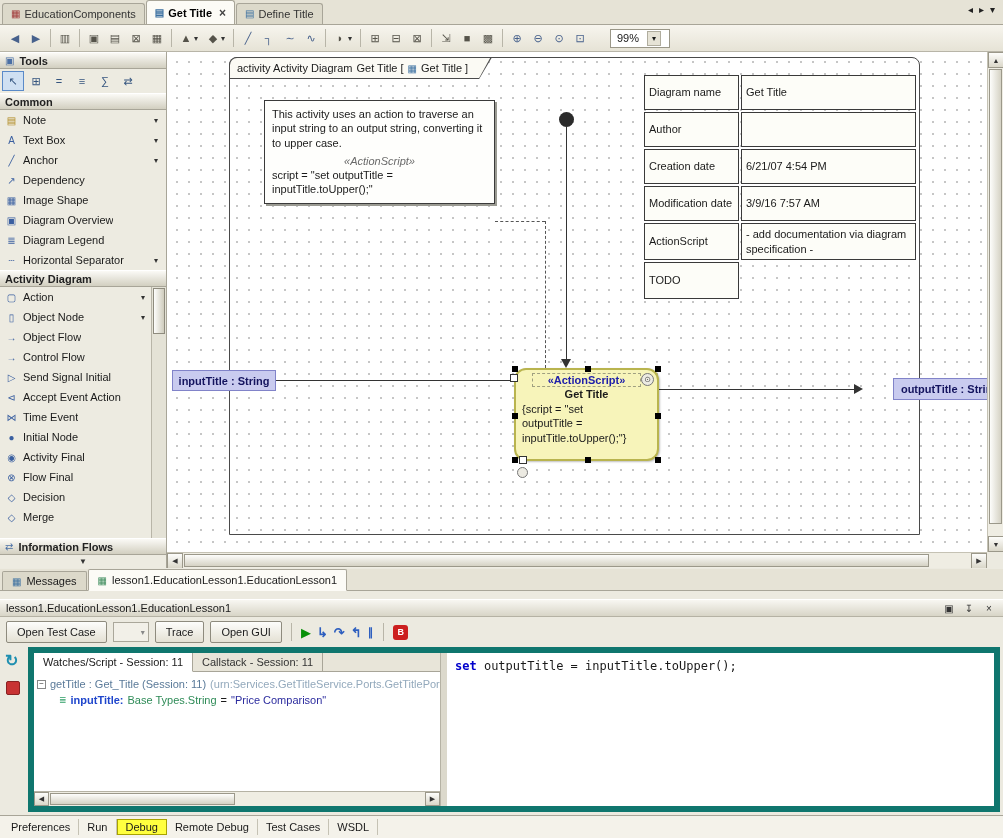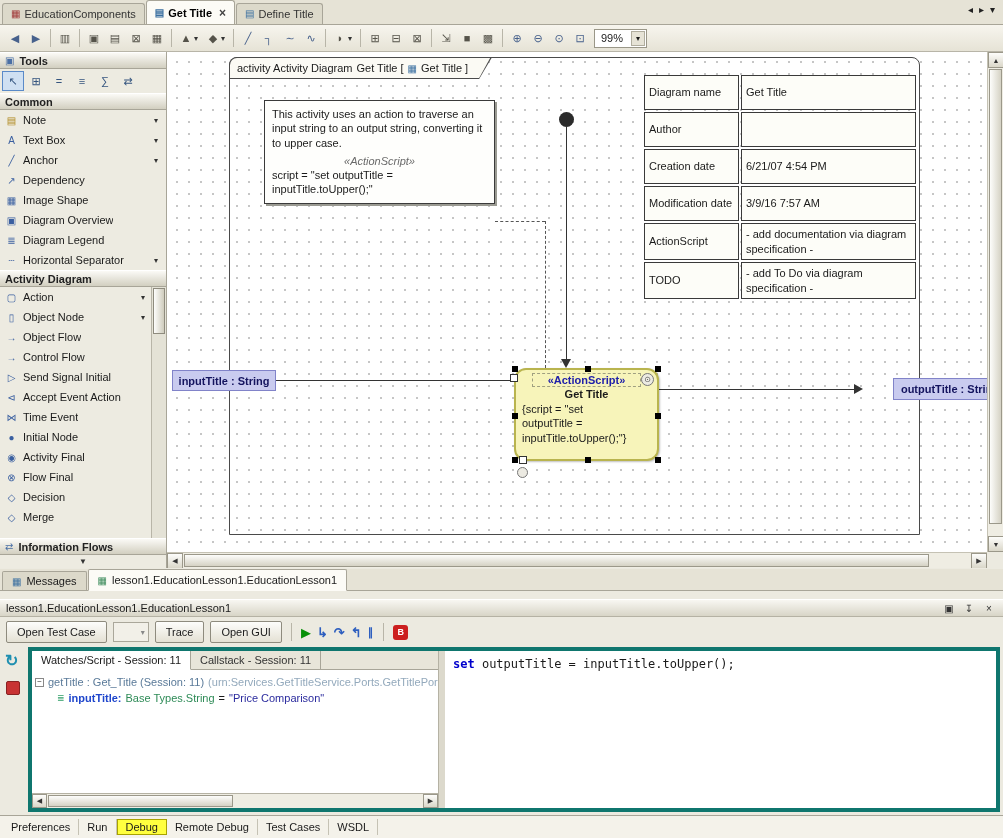--- a/index.html
+++ b/index.html
@@ -15,21 +15,21 @@
 .tabclose{margin-left:3px;font-weight:bold;color:#444;font-size:12px;line-height:1}
 .tabnav{margin-left:auto;display:flex;gap:6px;align-items:center;height:100%;padding:0 6px 5px 0}
 .tabnav span{color:#222;font-size:10px}
 
 
 #toolbar{position:absolute;left:0;top:25px;width:100%;height:27px;background:linear-gradient(#F7F5EE,#E6E3D6);border-bottom:1px solid #B8B5A8;display:flex;align-items:center;padding:0 5px;gap:1px}
 .tbtn{min-width:20px;height:20px;display:flex;align-items:center;justify-content:center;font-size:11px;color:#47618C;border:1px solid transparent;border-radius:2px}
 .tbtn.dark{color:#55534A}
 .tsep{width:1px;height:18px;background:#B8B5A8;margin:0 3px;flex:none}
 .tdd{font-size:8px;color:#333;margin-left:-3px;width:8px}
-.zoombox{display:flex;align-items:center;border:1px solid #9A9788;background:#fff;height:19px;padding:0 1px 0 6px;margin-left:3px}
+.zoombox{display:flex;align-items:center;border:1px solid #9A9788;background:#fff;height:19px;padding:0 8px 0 6px;margin-left:19px}
 .zoombox .zval{margin-right:8px}
 .zoombox .zarr{font-size:8px;background:#E6E3D6;border:1px solid #B0AD9E;width:14px;height:15px;display:flex;align-items:center;justify-content:center}
 
 
 #sidebar{position:absolute;left:0;top:52px;width:167px;height:516px;background:#EDEBE1;border-right:1px solid #A8A598;display:flex;flex-direction:column;overflow:hidden}
 .phead{height:17px;background:linear-gradient(#FBFAF6,#D2CFC0);border-top:1px solid #FFF;border-bottom:1px solid #A8A598;display:flex;align-items:center;padding:0 5px;font-weight:bold;color:#222;gap:5px;flex:none}
 .phead .hicon{color:#4A6FA5;font-size:10px;font-weight:normal}
 .toolsrow{height:24px;display:flex;align-items:center;padding:1px 2px;gap:1px;flex:none}
 .toolbtn{width:22px;height:20px;display:flex;align-items:center;justify-content:center;color:#35557F;font-size:11px;border:1px solid transparent}
 .toolbtn.sel{background:#CFE0F2;border:1px solid #5A8AC8}
@@ -97,21 +97,21 @@
 .pbtn{height:22px;padding:0 10px;background:linear-gradient(#FDFDFB,#E4E1D4);border:1px solid #8E8B7E;border-radius:2px;display:flex;align-items:center;white-space:nowrap}
 .combo{width:36px;height:20px;background:#F2F0E8;border:1px solid #AAA79A;display:flex;align-items:center;justify-content:flex-end;padding:0 3px;color:#888;font-size:8px}
 .playbtn{color:#089008;font-size:13px}
 .stepbtn{color:#2E5FBF;font-size:13px;font-weight:bold}
 .pausebtn{color:#2E5FBF;font-weight:bold;letter-spacing:1px}
 .redb{width:15px;height:15px;background:#CC1F1F;border-radius:3px;color:#fff;display:flex;align-items:center;justify-content:center;font-size:9px;font-weight:bold}
 .dcontent{position:absolute;left:0;top:56px;right:0;bottom:3px}
 .gutter{position:absolute;left:0;top:0;width:28px;bottom:0}
 .gicon1{position:absolute;left:5px;top:4px;font-size:16px;color:#1E8FB0;font-weight:bold}
 .gicon2{position:absolute;left:6px;top:34px;width:14px;height:14px;background:#C83333;border:1px solid #882222;border-radius:2px}
-.ybox{position:absolute;left:28px;top:0;right:3px;bottom:0;border:4px solid #0f766e;background:#FFF;display:flex}
+.ybox{position:absolute;left:28px;top:0;right:3px;bottom:0;border:6px solid #0f766e;background:#FFF;display:flex}
 .wpane{width:407px;display:flex;flex-direction:column;border-right:1px solid #B5B2A4;min-width:0;flex:none}
 .wtabs{height:19px;display:flex;background:#E8E5D9;border-bottom:1px solid #A8A598;align-items:flex-end}
 .wtab{height:19px;padding:0 9px;display:flex;align-items:center;background:#FFF;border-right:1px solid #A8A598;margin-bottom:-1px;border-bottom:1px solid #FFF;white-space:nowrap}
 .wtab.inactive{background:#E8E5D9;border-bottom:1px solid #A8A598;color:#333}
 .treearea{flex:1;background:#FFF;overflow:hidden;padding:4px 3px;white-space:nowrap}
 .trow{height:16px;display:flex;align-items:center;gap:4px}
 .texp{width:9px;height:9px;border:1px solid #888;display:flex;align-items:center;justify-content:center;font-size:8px;line-height:1;color:#333;background:#fff;flex:none}
 .troot{color:#5A7A99}
 .turn{color:#93A9BC}
 .trow2{padding-left:22px}
@@ -369,21 +369,20 @@
       <div class="pc h25">Get Title</div>
       <div class="pc h25">Author</div>
       <div class="pc h25"></div>
       <div class="pc h25">Creation date</div>
       <div class="pc h25">6/21/07 4:54 PM</div>
       <div class="pc h25">Modification date</div>
       <div class="pc h25">3/9/16 7:57 AM</div>
       <div class="pc h37">ActionScript</div>
       <div class="pc h37">- add documentation via diagram specification -</div>
       <div class="pc h37">TODO</div>
-      <div class="pc h37">- add To Do via diagram specification -</div>
     </div>
 
     <div class="pinlabel" style="left:5px;top:318px;width:104px;height:21px">inputTitle : String</div>
     <div class="pinlabel" style="left:726px;top:326px;width:114px;height:22px">outputTitle : String</div>
 
     <div class="action">
       <span class="handle" style="left:-4px;top:-4px"></span>
       <span class="handle" style="left:69px;top:-4px"></span>
       <span class="handle" style="right:-4px;top:-4px"></span>
       <span class="handle" style="left:-4px;top:43px"></span>

